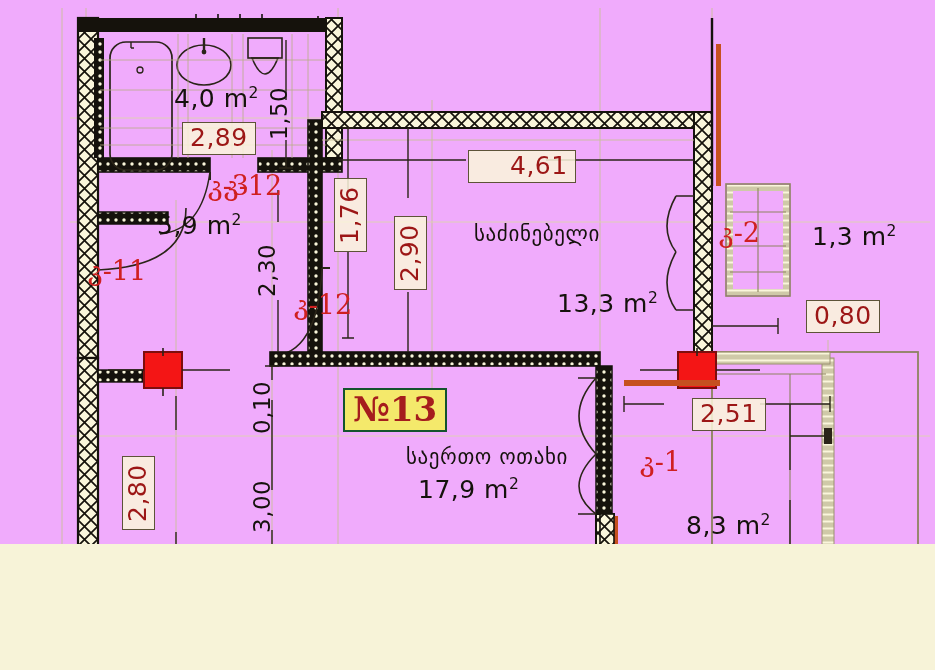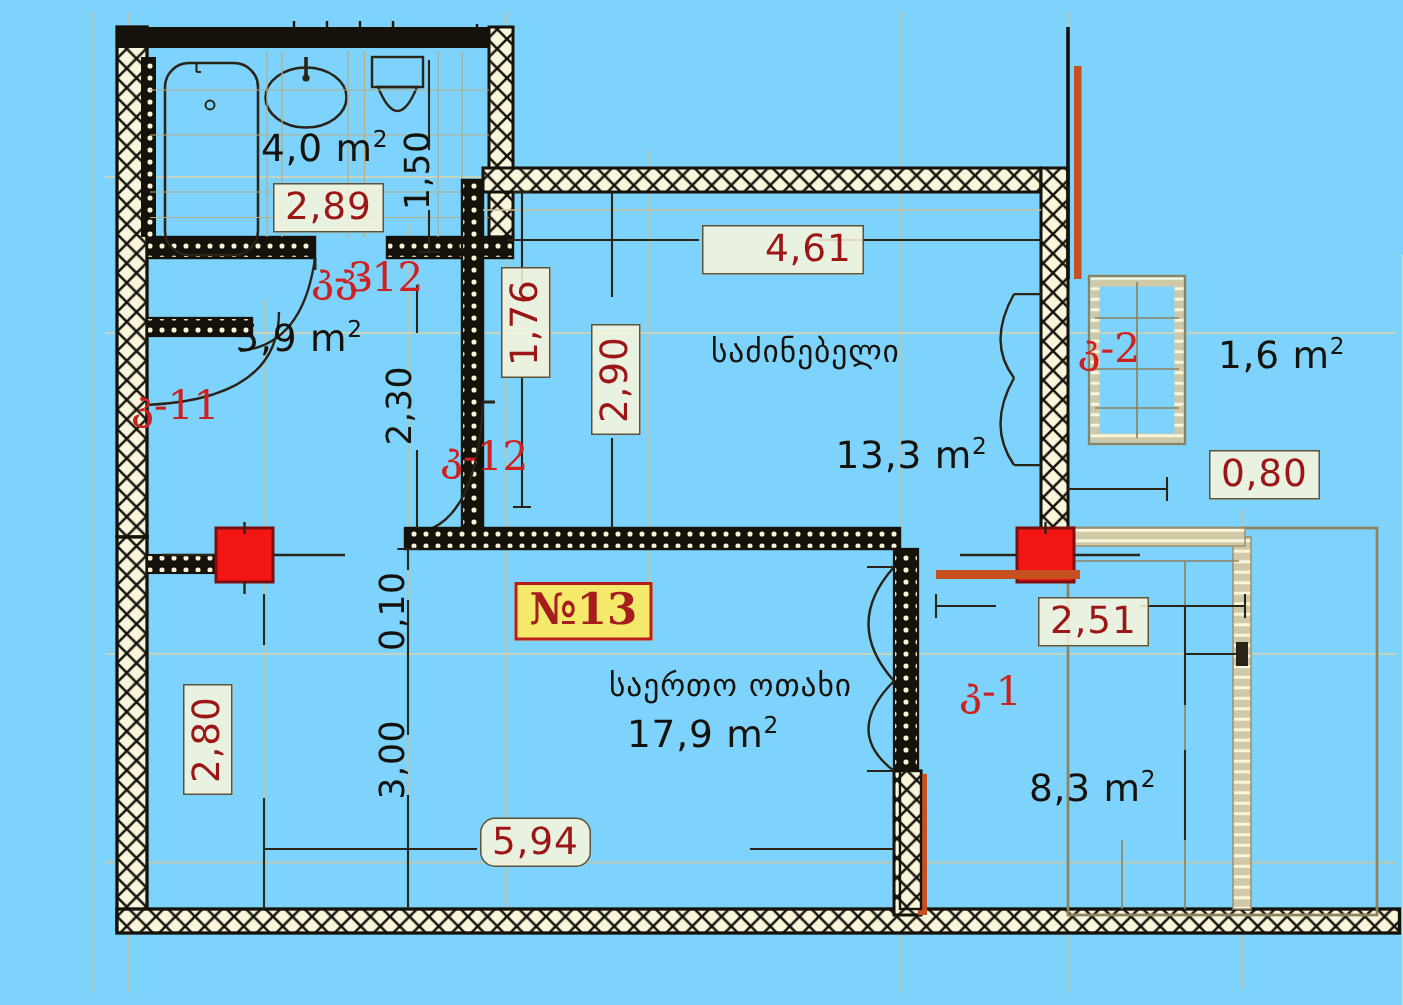--- a/index.html
+++ b/index.html
@@ -5,22 +5,22 @@
 <style>
   html, body {
     margin: 0;
     padding: 0;
     background: #f7f3d8;
     font-family: "DejaVu Sans", "Liberation Sans", sans-serif;
   }
   #plan {
     position: relative;
     width: 935px;
-    height: 670px;
-    background: #7dd3fc;
+    height: 544px;
+    background: #f0abfc;
     overflow: hidden;
   }
   svg.layer {
     position: absolute;
     left: 0; top: 0;
     width: 935px;
     height: 670px;
   }
   .lbl {
     position: absolute;
@@ -82,24 +82,24 @@
     font-family: "DejaVu Sans", "Liberation Sans", sans-serif;
     font-size: 21px;
     letter-spacing: 0.6px;
     white-space: nowrap;
     line-height: 1;
   }
   
   .badge {
     position: absolute;
     background: #f4e96b;
-    border: 2px solid #b91c1c;
+    border: 2px solid #14532d;
     color: #a51d1d;
     font-family: "DejaVu Serif", "Liberation Serif", serif;
-    font-size: 29px;
+    font-size: 34px;
     font-weight: 700;
     padding: 2px 8px 4px 8px;
     line-height: 1;
     white-space: nowrap;
   }
 </style>
 </head>
 <body>
 
 <div id="plan">
@@ -284,21 +284,21 @@
   <div class="lbl area" style="left:174px; top:86px;"><span>4,0 m</span><sup>2</sup></div>
 
   <div class="lbl area" style="left:157px; top:213px;"><span>5,9 m</span><sup>2</sup></div>
 
   <div class="lbl area" style="left:557px; top:291px;"><span>13,3 m</span><sup>2</sup></div>
 
   <div class="lbl area" style="left:418px; top:477px;"><span>17,9 m</span><sup>2</sup></div>
 
   <div class="lbl area" style="left:686px; top:491px;margin-top:22px;"><span>8,3 m</span><sup>2</sup></div>
 
-  <div class="lbl area" style="left:812px; top:224px;"><span>1,6 m</span><sup>2</sup></div>
+  <div class="lbl area" style="left:812px; top:224px;"><span>1,3 m</span><sup>2</sup></div>
 
   <div class="roomname" style="left:406px; top:447px;">საერთო ოთახი</div>
   <div class="roomname" style="left:474px; top:224px;">საძინებელი</div>
 
   <div class="badge" style="left:343px; top:388px;">№13</div>
 
   <div class="code" style="left:88px; top:257px;text-align:center;">კ-11</div>
   <div class="code" style="left:224px; top:172px;">კ-12</div>
   <div class="code" style="left:208px; top:172px;">კ-3</div>
   <div class="code" style="left:294px; top:291px;">კ-12</div>

